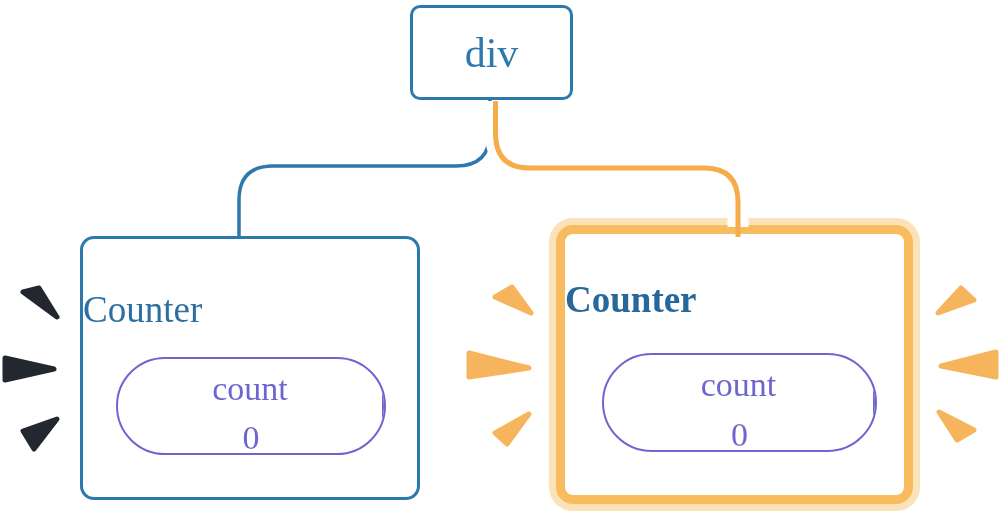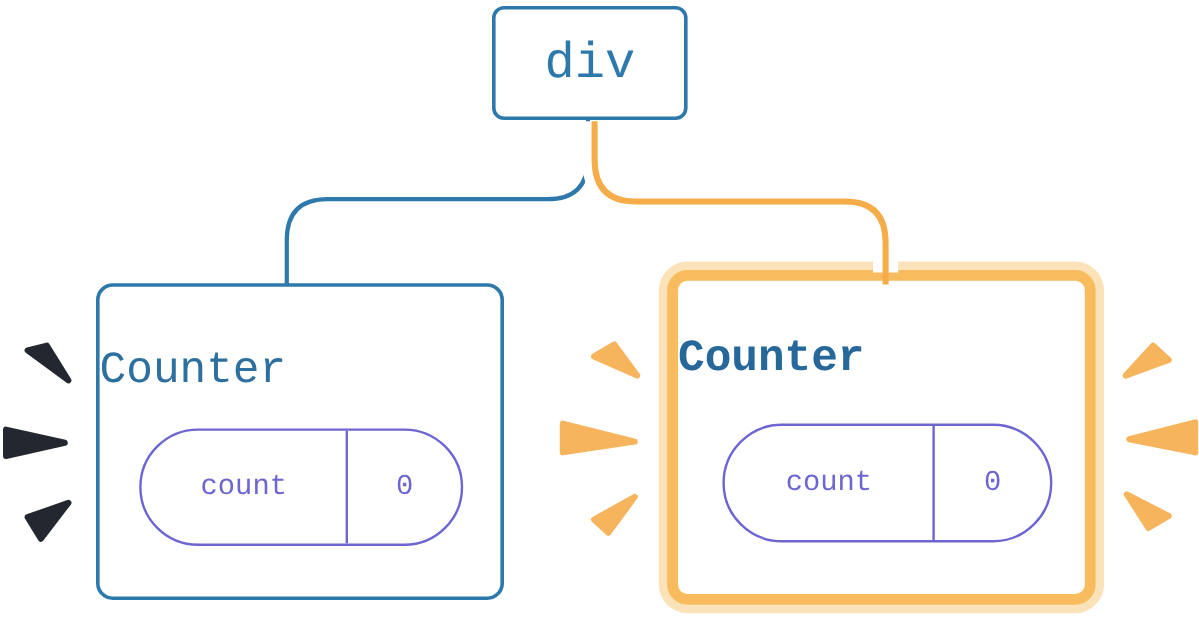--- a/index.html
+++ b/index.html
@@ -1,21 +1,21 @@
 <!DOCTYPE html>
 <html style="--blue: #2E79AC; --blue-text: #2D6F9E; --blue-text-bold: #27689B; --purple: #6E66D0; --orange: #F8BC5F; --orange-light: #FBE2B8; --orange-core: #F5AC49; --orange-spark: #F6B45C; --navy-spark: #23272F; --background: #FFFFFF;"><head>
 <meta charset="utf-8">
 <style>
   html, body { margin: 0; padding: 0; background: #ffffff; }
   .canvas {
     position: relative;
     width: 999px;
     height: 515px;
     background: #ffffff;
-    font-family: Liberation Mono, monospace;
+    font-family: Liberation Serif, serif;
     overflow: hidden;
   }
   .layer {
     position: absolute;
     inset: 0;
     width: 999px;
     height: 515px;
     pointer-events: none;
   }
   .layer.under { z-index: 0; }
@@ -82,22 +82,23 @@
   }
 
   
   .state-pill {
     position: absolute;
     box-sizing: border-box;
     display: flex;
     border: 2.5px solid var(--purple);
     border-radius: 60px;
     color: var(--purple);
-    font-size: 24px;
+    font-size: 34px;
     overflow: hidden;
+    flex-direction: column;
   }
   .left-card .state-pill  { left: 33px; top: 118px; width: 270px; height: 98px; }
   .right-card-inner .state-pill { left: 37px; top: 119px; width: 275px; height: 99px; }
   .pill-key {
     flex: 0 0 64%;
     display: flex;
     align-items: center;
     justify-content: center;
     border-right: 2.5px solid var(--purple);
   }

